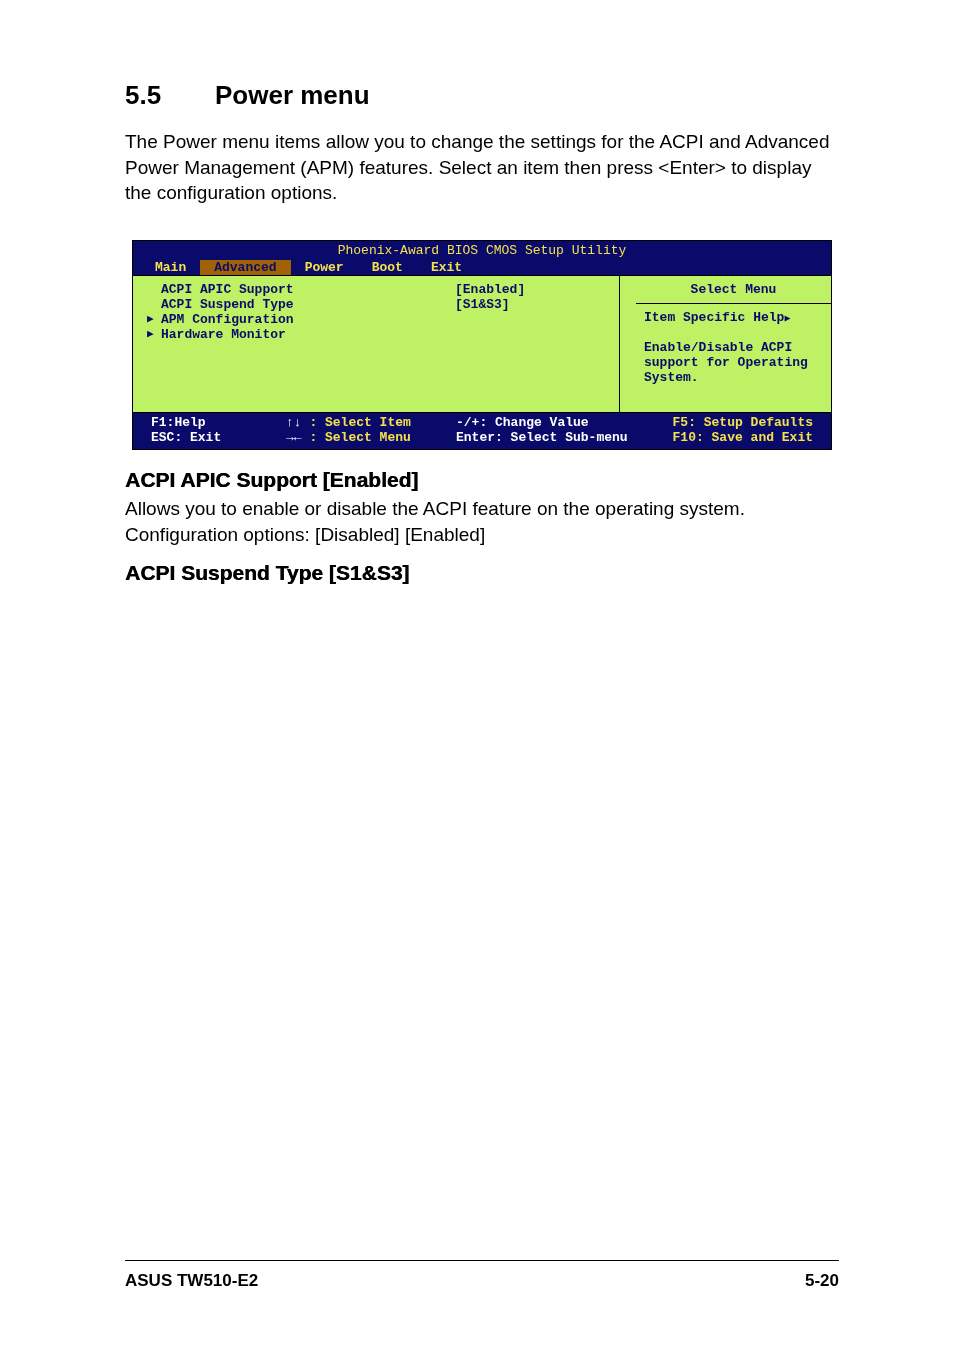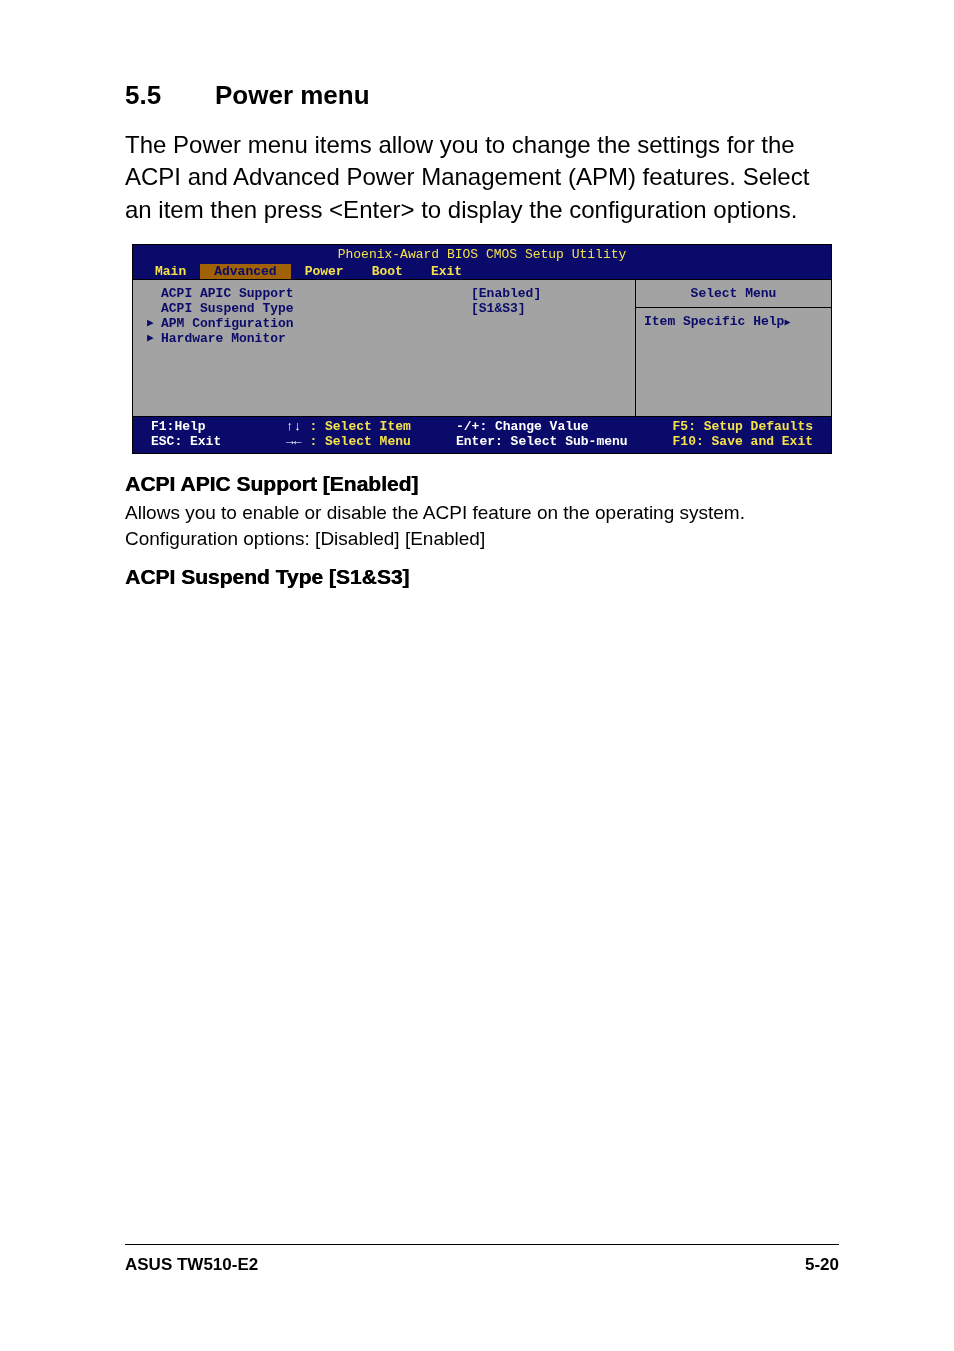--- a/index.html
+++ b/index.html
@@ -14,23 +14,23 @@
   .page {
     padding: 80px 115px 0 125px;
   }
   .section-title {
     font-size: 26px;
     font-weight: bold;
     margin-bottom: 18px;
   }
   .section-title .num { display:inline-block; width: 90px; }
   .intro {
-    font-size: 24px;
+    font-size: 19px;
     line-height: 1.35;
-    margin-bottom: 18px;
+    margin-bottom: 34px;
   }
   .bios-box {
     border: 1px solid #000;
     background: #0a0a6a;
     font-family: "Courier New", Courier, monospace;
     font-size: 13px;
     color: #fff;
     width: 700px;
     margin: 0 auto 18px auto;
   }
@@ -47,23 +47,24 @@
     font-weight: bold;
     color: #f4e24b;
   }
   .bios-tab { padding: 0 14px; }
   .bios-tab.active {
     background: #a16207;
     color: #0a0a6a;
   }
   .bios-body {
     display: flex;
-    background: #a3a3a3;
+    background: #bef264;
     border-top: 1px solid #000;
     border-bottom: 1px solid #000;
+    gap: 16px;
   }
   .bios-left {
     flex: 1;
     padding: 6px 14px 70px 14px;
     border-right: 1px solid #000;
     color: #0a0a6a;
     font-weight: bold;
   }
   .bios-row { display: flex; }
   .bios-row .lbl { flex: 1; }
@@ -102,21 +103,21 @@
     text-shadow: 0.5px 0 0 #000;
   }
   .bodytext {
     font-size: 19px;
     line-height: 1.35;
     margin-bottom: 14px;
   }
   .footer {
     position: absolute;
     left: 0; right: 0;
-    bottom: 76px;
+    bottom: 60px;
     padding: 0 115px 0 125px;
   }
   .footer-line {
     border-top: 1.5px solid #000;
     display: flex;
     justify-content: space-between;
     padding-top: 10px;
     font-size: 17px;
     font-weight: bold;
   }
@@ -161,20 +162,21 @@
           <span class="tri">▶</span>
           <span class="lbl">Hardware Monitor</span>
           <span class="val"></span>
         </div>
       </div>
       <div class="bios-right">
         <div class="bios-right-top">Select Menu</div>
         <div class="bios-right-body">
           <div><span>Item Specific Help</span><span class="ptr">▶</span></div>
           <br>
+          <div>Enable/Disable ACPI support for Operating System.</div>
         </div>
       </div>
     </div>
     <div class="bios-footer">
       <div class="col1">
         <div>F1:Help</div>
         <div>ESC: Exit</div>
       </div>
       <div class="col2">
         <div><span class="sym">↑↓</span><span> : Select Item</span></div>

